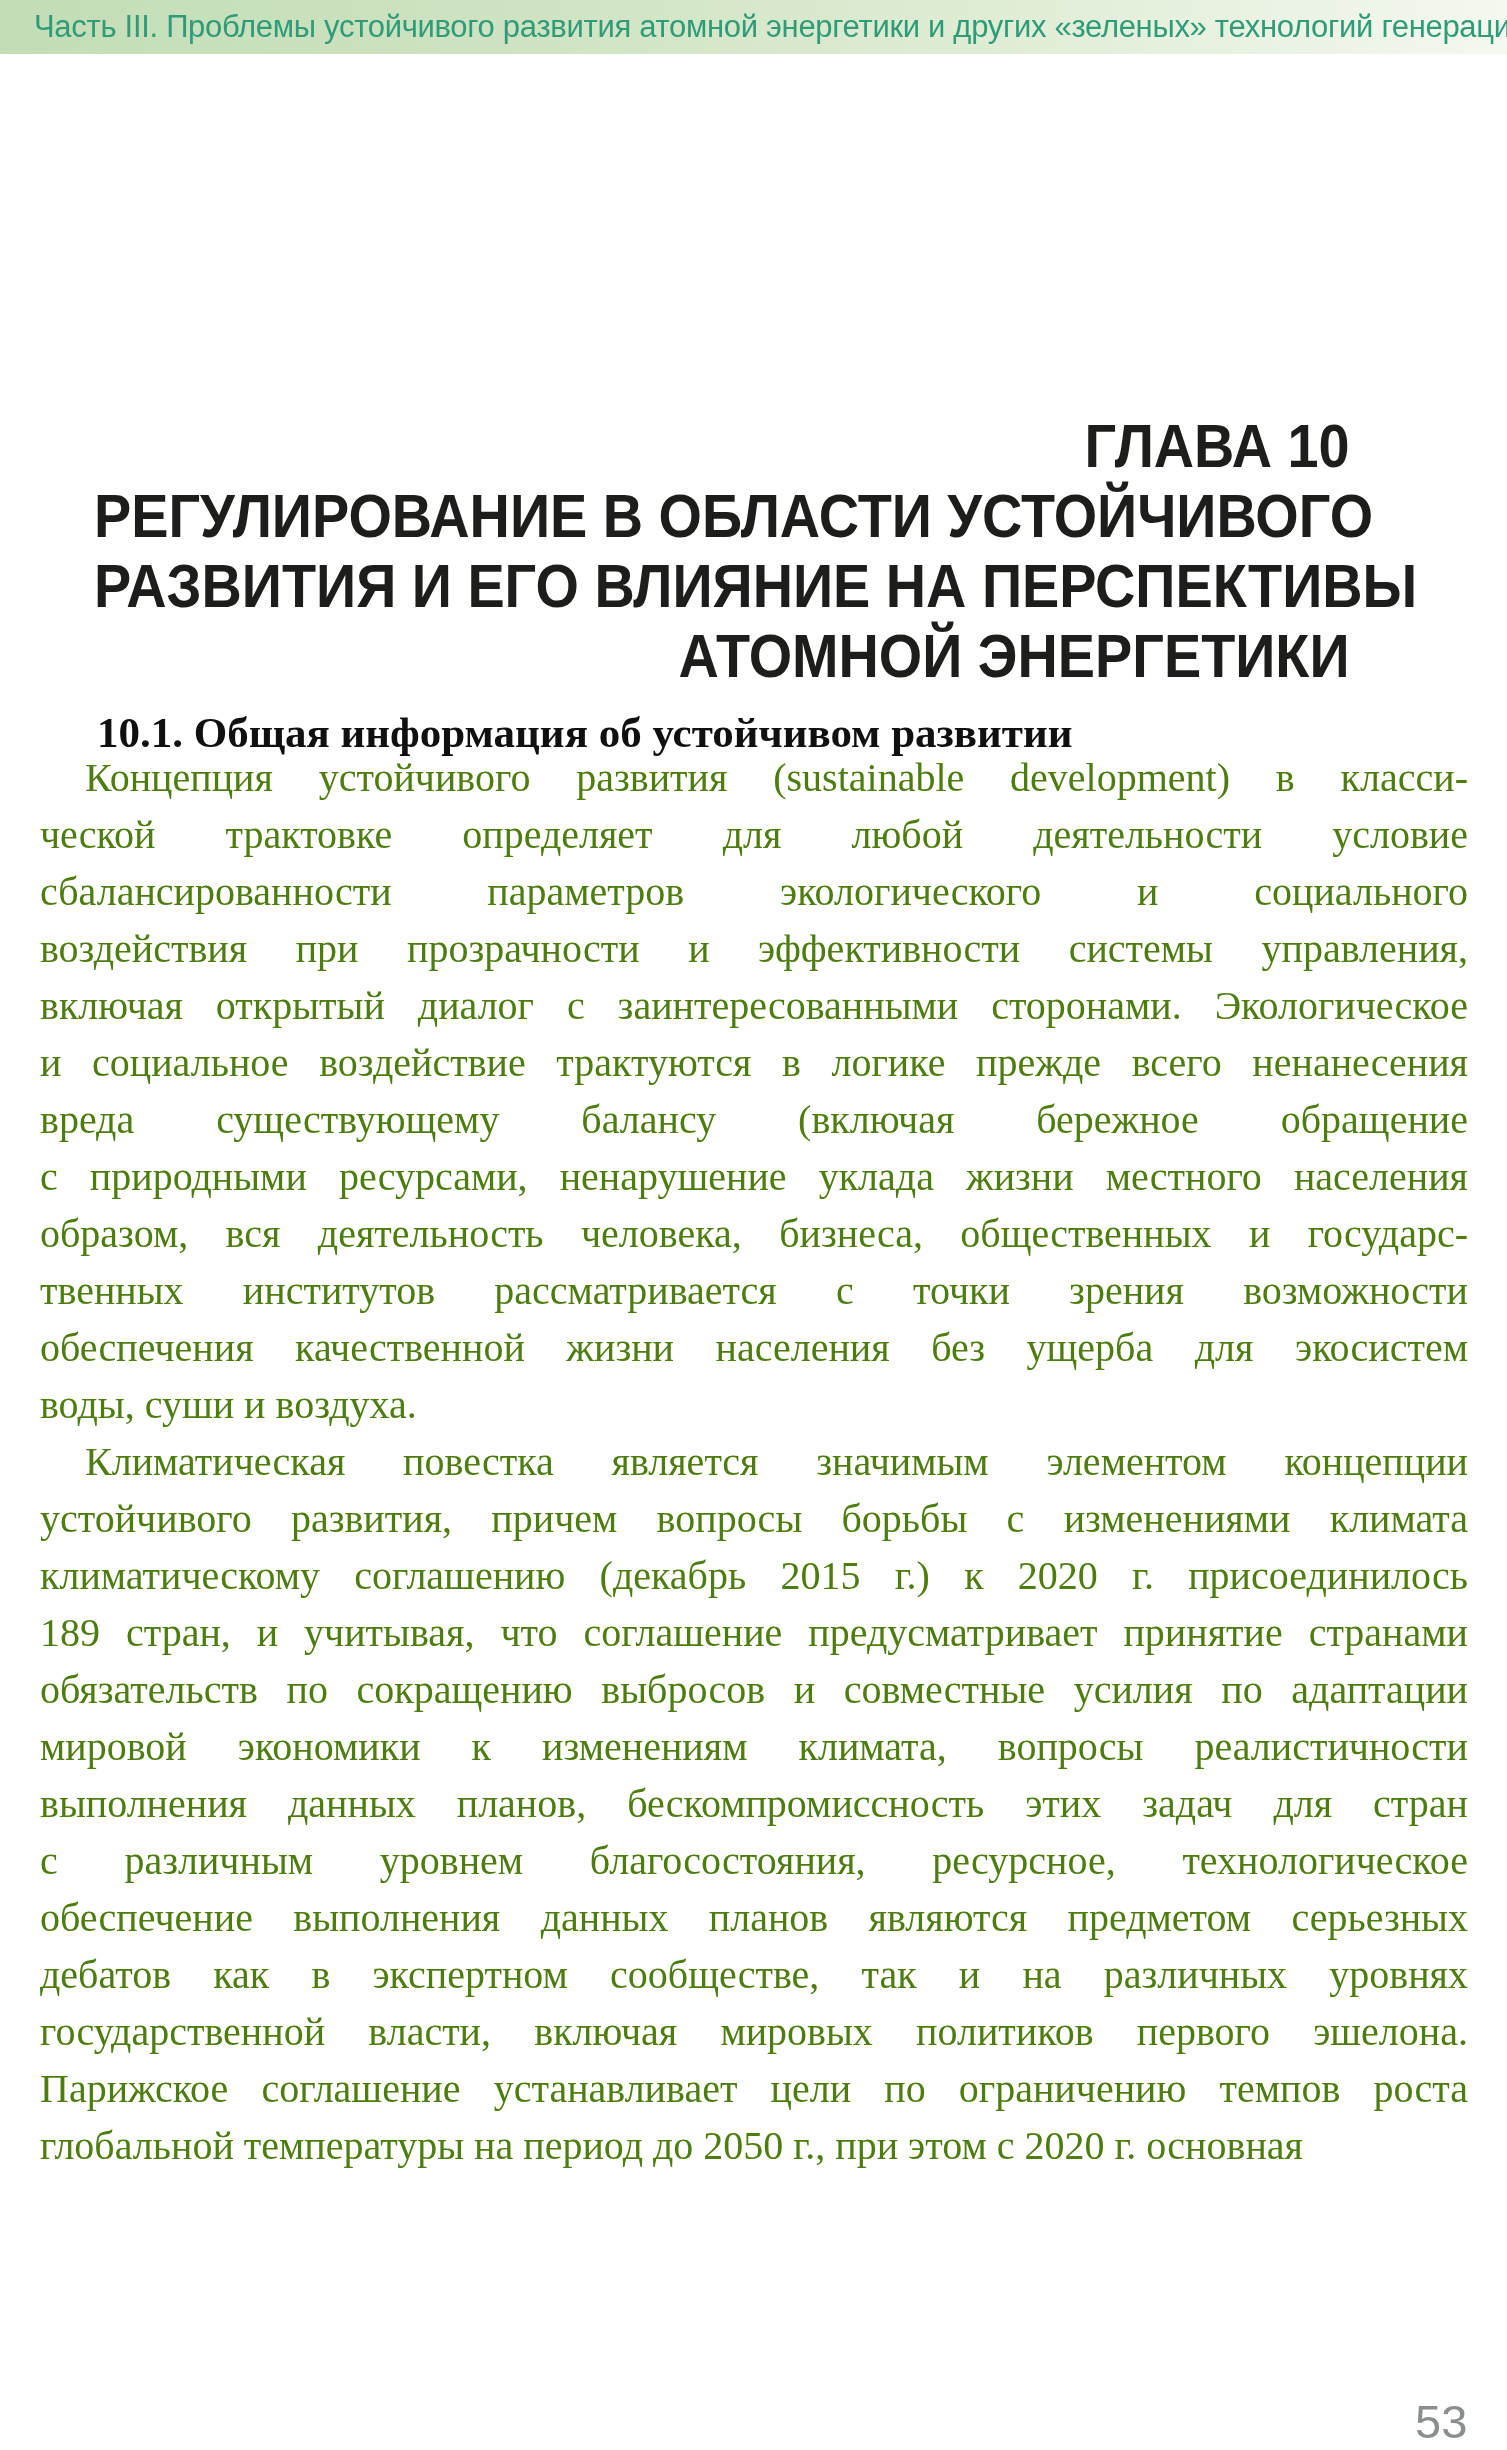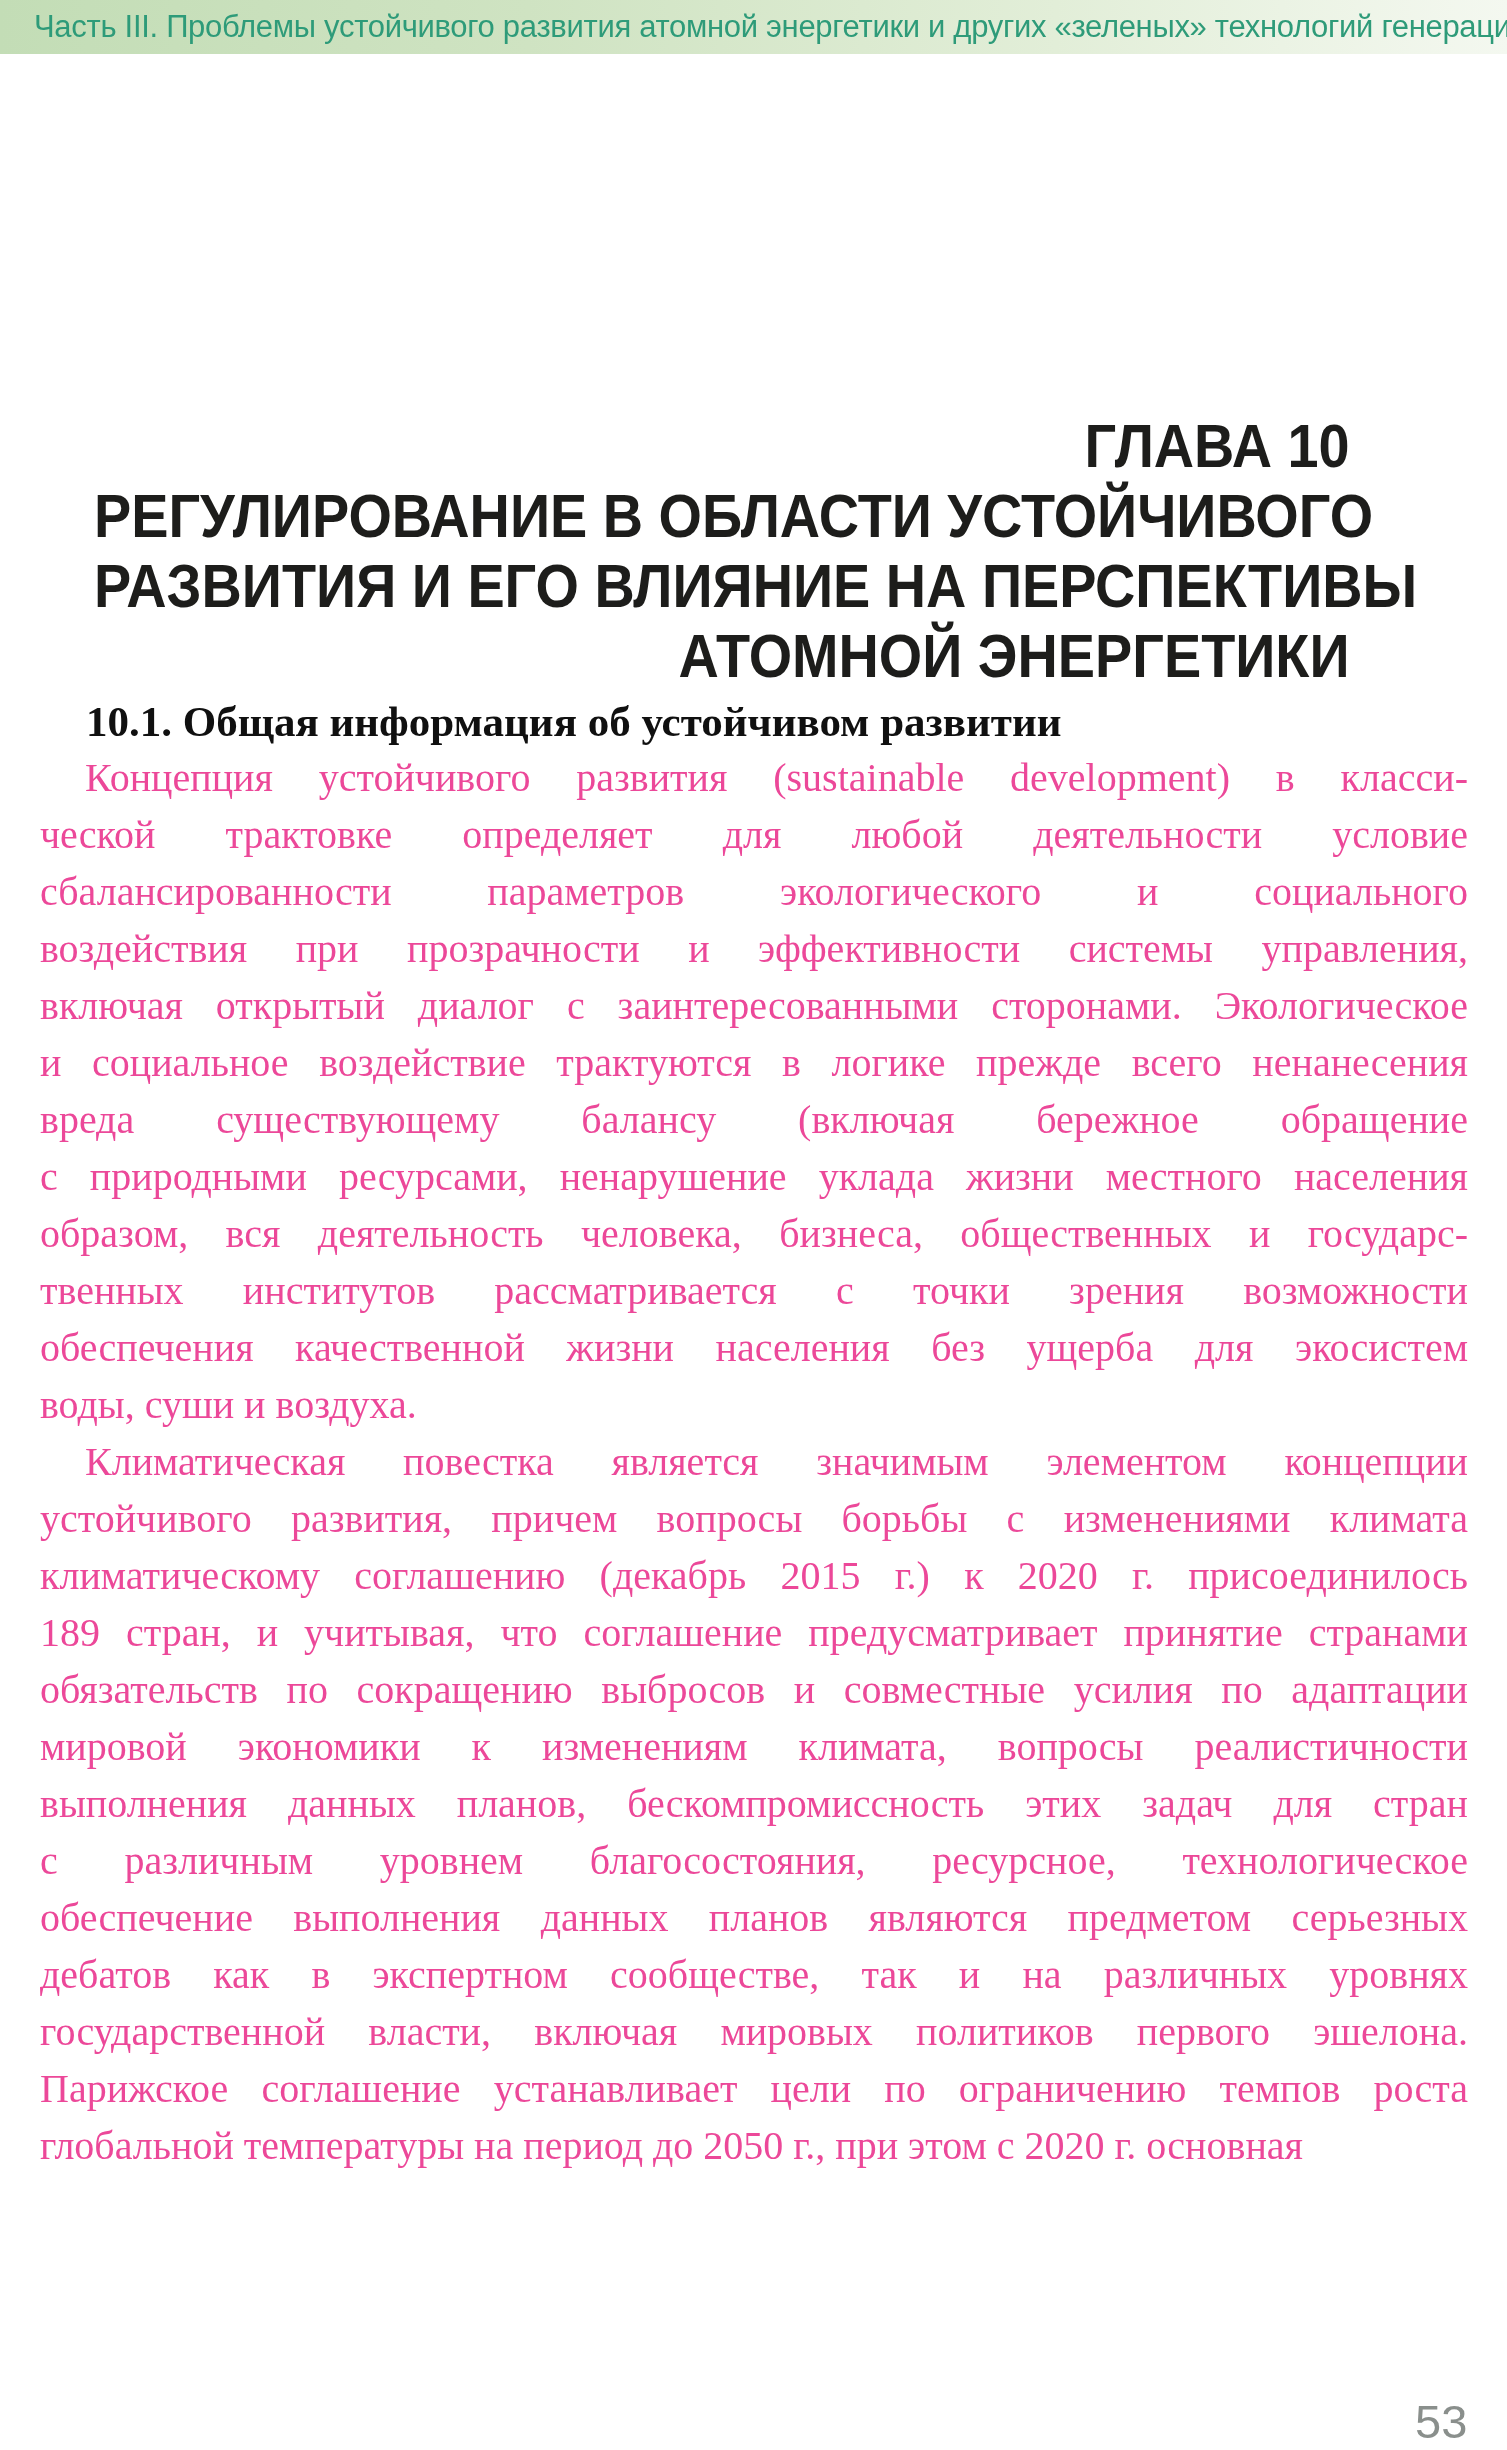--- a/index.html
+++ b/index.html
@@ -59,33 +59,33 @@
     position: absolute;
     left: 40px;
     top: 693px;
     width: 1428px;
     font-family: "Liberation Serif", serif;
     font-weight: bold;
     font-size: 43px;
     line-height: 55px;
     color: #101010;
     text-indent: 45px;
-    margin: 1px;
+    margin: 12px;
   }
 
   
   .body-text {
     position: absolute;
     left: 40px;
     top: 749px;
     width: 1428px;
     font-family: "Liberation Serif", serif;
     font-size: 40px;
     line-height: 57px;
-    color: #ec4899;
+    color: #4d7c0f;
   }
   .line {
     text-align: justify;
     text-align-last: justify;
   }
   .line.indent { text-indent: 45px; }
   .line.last { text-align-last: left; }
 
   
   .page-number {

